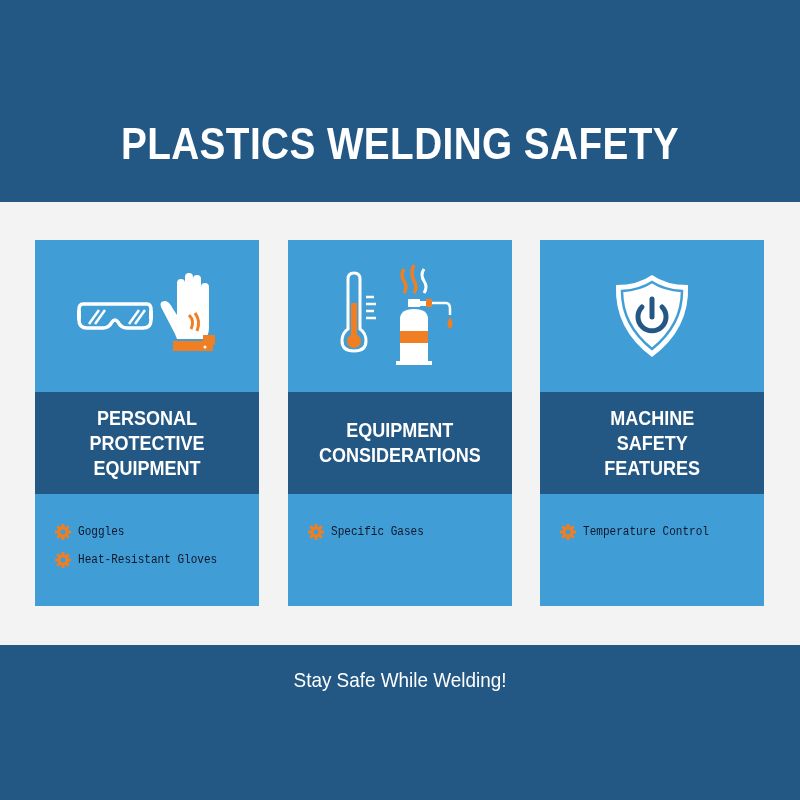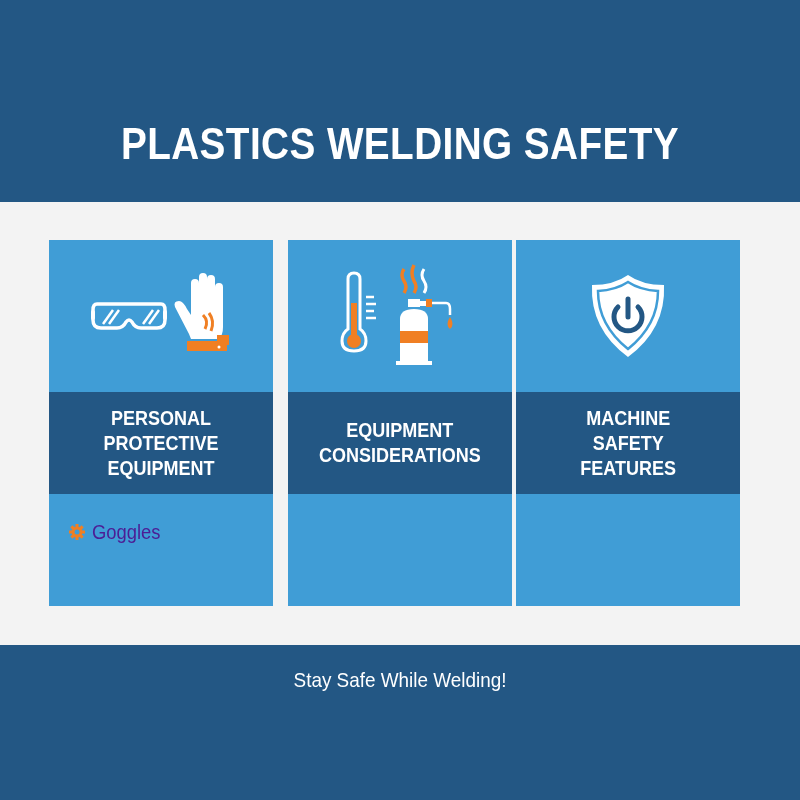--- a/index.html
+++ b/index.html
@@ -4,33 +4,33 @@
 <style>
   html, body { margin:0; padding:0; }
   body { width:800px; height:800px; background:#f3f3f3; font-family:"Liberation Sans", sans-serif; position:relative; overflow:hidden; }
   .header { position:absolute; left:0; top:0; width:800px; height:202px; background:#235784; }
   .title { position:absolute; left:0; top:118px; width:800px; text-align:center; color:#fff; font-weight:bold; font-size:45px; letter-spacing:0.5px; transform:scaleX(0.86); transform-origin:center; }
   .card { position:absolute; top:240px; width:224px; height:366px; background:#409dd6; }
   .card .icon-area { position:absolute; left:0; top:0; width:100%; height:152px; display:flex; align-items:center; justify-content:center; }
   .card .band { position:absolute; left:0; top:152px; width:100%; height:102px; background:#235784; display:flex; align-items:center; justify-content:center; }
   .card .band-title { color:#fff; font-weight:bold; font-size:20px; text-align:center; line-height:25px; white-space:pre-line; transform:scaleX(0.9); }
   .card ul { list-style:none; margin:0; padding:0; position:absolute; left:20px; top:278px; }
-  .card li { display:flex; align-items:center; color:#4c1d95; font-size:20px; height:28px; }
+  .card li { display:flex; align-items:center; color:#0f172a; font-size:12px; height:28px;font-family:Liberation Mono, monospace; }
   .card li .gear { width:16px; height:16px; margin-right:7px; }
   .card li span.txt { transform:scaleX(0.92); transform-origin:left; display:inline-block; }
   .footer { position:absolute; left:0; top:645px; width:800px; height:155px; background:#235784; }
   .tagline { position:absolute; left:0; top:668px; width:800px; text-align:center; color:#fff; font-size:21px; transform:scaleX(0.9); }
 </style>
 </head>
 <body>
 
 <div class="header"></div>
 <div class="title">PLASTICS WELDING SAFETY</div>
 
-<div class="card" style="left:49px;">
+<div class="card" style="left:35px;">
   <div class="icon-area">
     <svg width="80" height="40" viewBox="0 0 80 40">
       <rect x="2" y="14" width="4" height="10" rx="2" fill="#fff"></rect>
       <rect x="74" y="14" width="4" height="10" rx="2" fill="#fff"></rect>
       <path d="M8 8 H72 Q76 8 76 14 V24 Q76 32 68 32 H52 Q46 32 43 26 Q40 22 37 26 Q34 32 28 32 H12 Q4 32 4 24 V14 Q4 8 8 8 Z" fill="none" stroke="#fff" stroke-width="3.5"></path>
       <line x1="14" y1="28" x2="24" y2="14" stroke="#fff" stroke-width="2.5"></line>
       <line x1="20" y1="28" x2="30" y2="14" stroke="#fff" stroke-width="2.5"></line>
       <line x1="54" y1="28" x2="64" y2="14" stroke="#fff" stroke-width="2.5"></line>
       <line x1="60" y1="28" x2="70" y2="14" stroke="#fff" stroke-width="2.5"></line>
     </svg>
@@ -55,20 +55,33 @@
             <circle cx="8" cy="8" r="5.5"></circle>
             <rect x="6.5" y="0" width="3" height="16"></rect>
             <rect x="0" y="6.5" width="16" height="3"></rect>
             <rect x="6.5" y="0" width="3" height="16" transform="rotate(45 8 8)"></rect>
             <rect x="6.5" y="0" width="3" height="16" transform="rotate(-45 8 8)"></rect>
           </g>
           <circle cx="8" cy="8" r="2.5" fill="#409dd6"></circle>
         </svg>
       <span class="txt">Goggles</span>
     </li>
+    <li>
+      <svg class="gear" viewBox="0 0 16 16">
+          <g fill="#f07f23">
+            <circle cx="8" cy="8" r="5.5"></circle>
+            <rect x="6.5" y="0" width="3" height="16"></rect>
+            <rect x="0" y="6.5" width="16" height="3"></rect>
+            <rect x="6.5" y="0" width="3" height="16" transform="rotate(45 8 8)"></rect>
+            <rect x="6.5" y="0" width="3" height="16" transform="rotate(-45 8 8)"></rect>
+          </g>
+          <circle cx="8" cy="8" r="2.5" fill="#409dd6"></circle>
+        </svg>
+      <span class="txt">Heat-Resistant Gloves</span>
+    </li>
   </ul>
 </div>
 
 <div class="card" style="left:288px;">
   <div class="icon-area">
     <svg width="40" height="90" viewBox="0 0 40 90">
       <path d="M8 8 Q8 2 14 2 Q20 2 20 8 V58 Q26 62 26 70 Q26 80 14 80 Q2 80 2 70 Q2 62 8 58 Z" fill="none" stroke="#fff" stroke-width="3"></path>
       <rect x="11" y="32" width="6" height="32" fill="#f07f23"></rect>
       <circle cx="14" cy="70" r="7" fill="#f07f23"></circle>
       <line x1="26" y1="26" x2="34" y2="26" stroke="#fff" stroke-width="2.5"></line>
@@ -88,35 +101,61 @@
       <path d="M10 58 Q10 48 24 48 Q38 48 38 58 V100 H10 Z" fill="#fff"></path>
       <rect x="10" y="70" width="28" height="12" fill="#f07f23"></rect>
       <rect x="6" y="100" width="36" height="4" fill="#fff"></rect>
     </svg>
   </div>
   <div class="band">
     <div class="band-title">EQUIPMENT
 CONSIDERATIONS</div>
   </div>
   <ul>
+    <li>
+      <svg class="gear" viewBox="0 0 16 16">
+          <g fill="#f07f23">
+            <circle cx="8" cy="8" r="5.5"></circle>
+            <rect x="6.5" y="0" width="3" height="16"></rect>
+            <rect x="0" y="6.5" width="16" height="3"></rect>
+            <rect x="6.5" y="0" width="3" height="16" transform="rotate(45 8 8)"></rect>
+            <rect x="6.5" y="0" width="3" height="16" transform="rotate(-45 8 8)"></rect>
+          </g>
+          <circle cx="8" cy="8" r="2.5" fill="#409dd6"></circle>
+        </svg>
+      <span class="txt">Specific Gases</span>
+    </li>
   </ul>
 </div>
 
-<div class="card" style="left:516px;">
+<div class="card" style="left:540px;">
   <div class="icon-area">
     <svg width="80" height="86" viewBox="0 0 80 86">
       <path d="M40 2 Q54 12 76 12 Q78 56 40 84 Q2 56 4 12 Q26 12 40 2 Z" fill="#fff"></path>
       <path d="M40 9 Q52 17 70 18 Q70 52 40 76 Q10 52 10 18 Q28 17 40 9 Z" fill="none" stroke="#409dd6" stroke-width="2.5"></path>
       <path d="M30 34 A14 14 0 1 0 50 34" fill="none" stroke="#235784" stroke-width="5" stroke-linecap="round"></path>
       <line x1="40" y1="26" x2="40" y2="44" stroke="#235784" stroke-width="5" stroke-linecap="round"></line>
     </svg>
   </div>
   <div class="band">
     <div class="band-title">MACHINE
 SAFETY
 FEATURES</div>
   </div>
   <ul>
+    <li>
+      <svg class="gear" viewBox="0 0 16 16">
+          <g fill="#f07f23">
+            <circle cx="8" cy="8" r="5.5"></circle>
+            <rect x="6.5" y="0" width="3" height="16"></rect>
+            <rect x="0" y="6.5" width="16" height="3"></rect>
+            <rect x="6.5" y="0" width="3" height="16" transform="rotate(45 8 8)"></rect>
+            <rect x="6.5" y="0" width="3" height="16" transform="rotate(-45 8 8)"></rect>
+          </g>
+          <circle cx="8" cy="8" r="2.5" fill="#409dd6"></circle>
+        </svg>
+      <span class="txt">Temperature Control</span>
+    </li>
   </ul>
 </div>
 
 <div class="footer"></div>
 <div class="tagline">Stay Safe While Welding!</div>
 
 </body></html>

